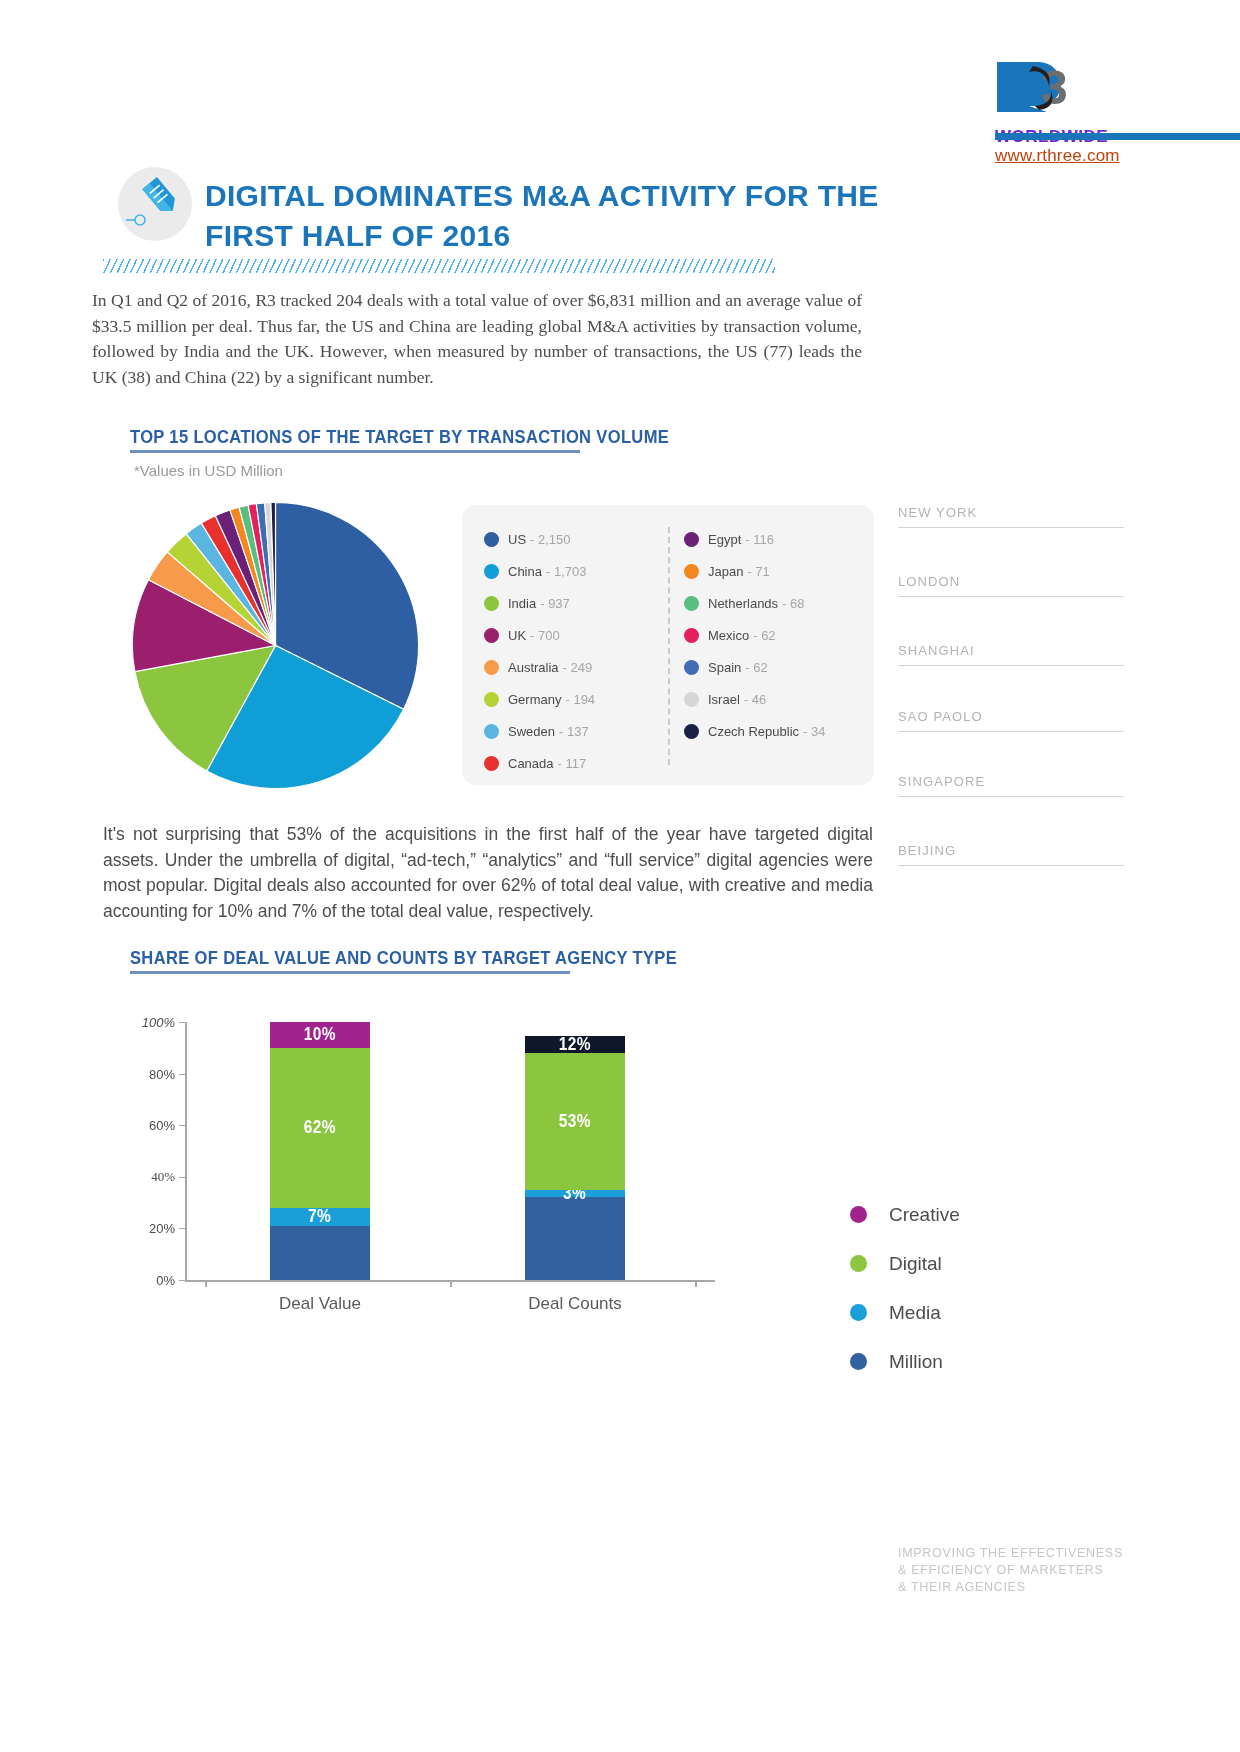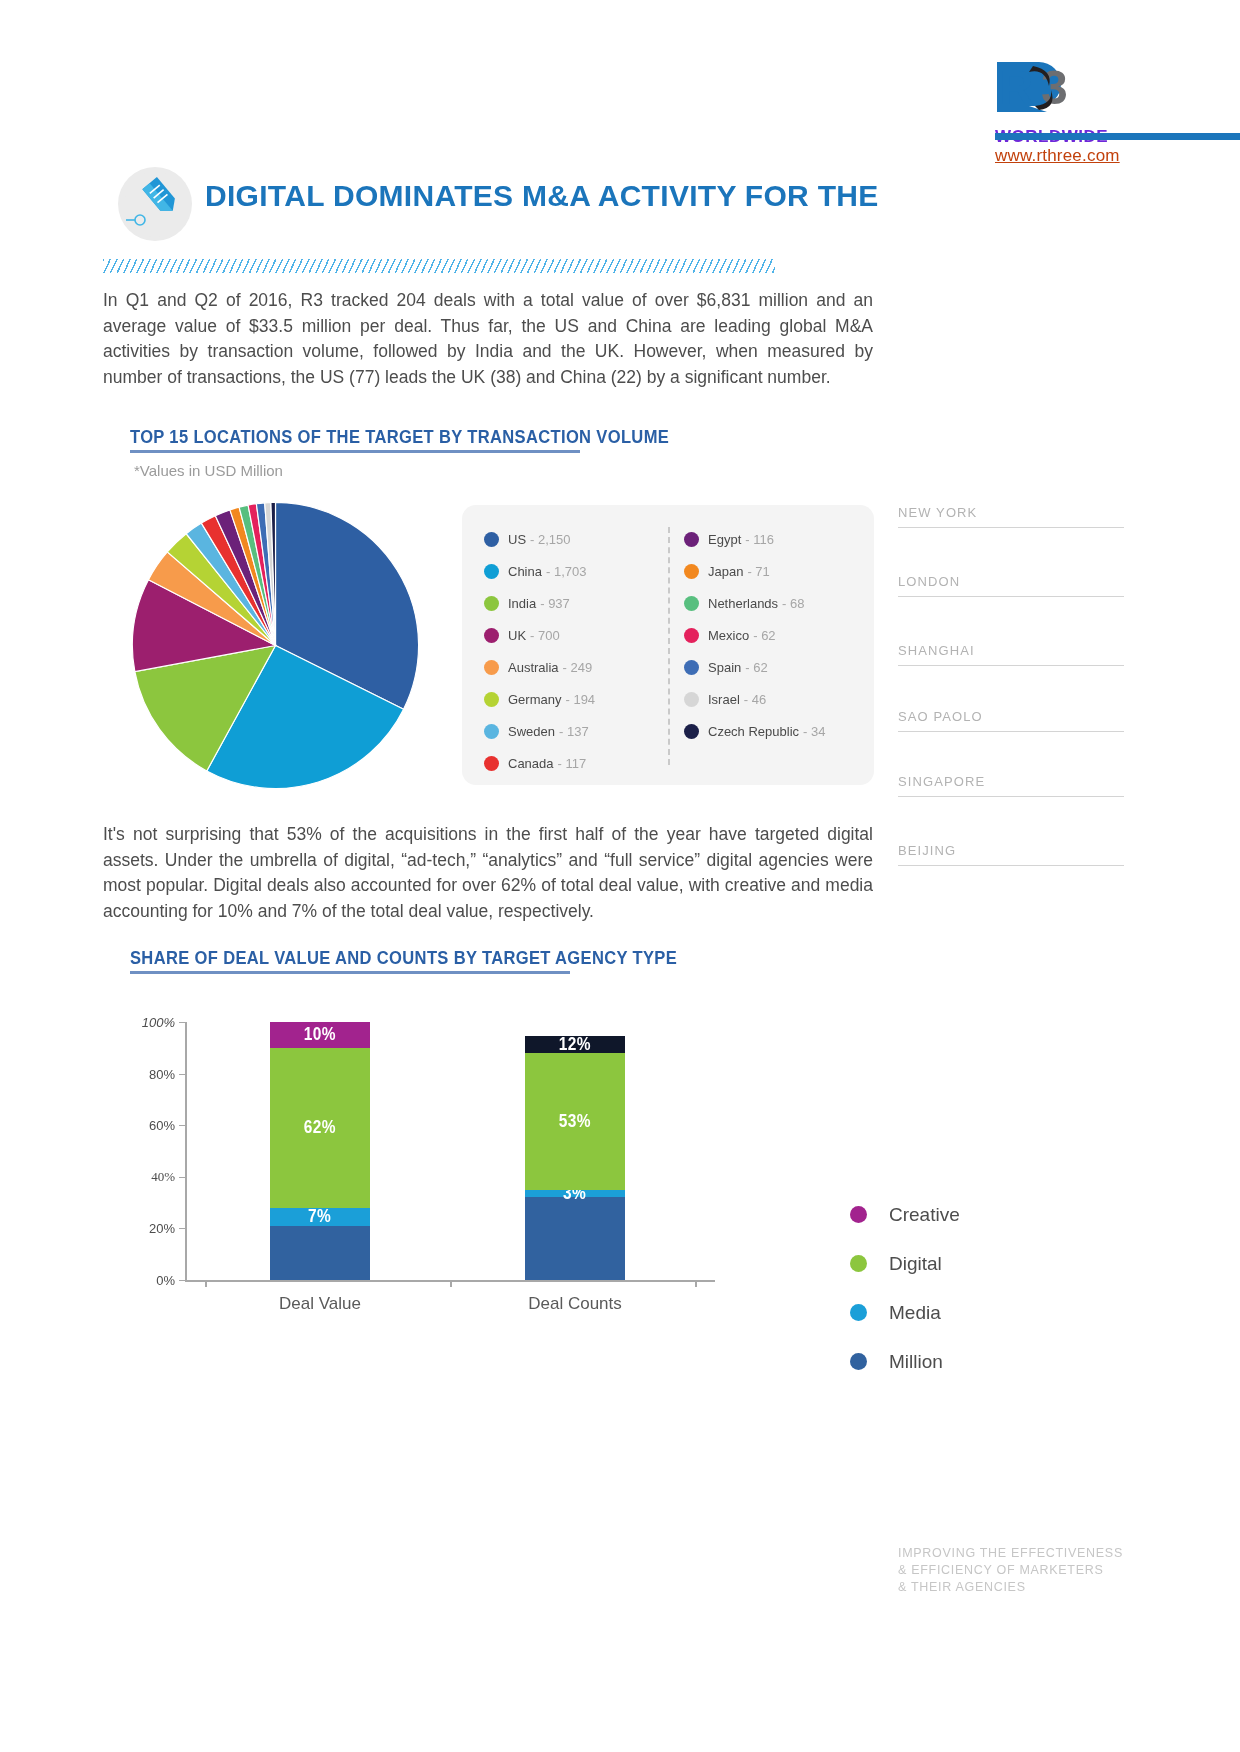--- a/index.html
+++ b/index.html
@@ -47,21 +47,21 @@
       #4fb3e8 0px,#4fb3e8 1.4px,
       rgba(255,255,255,0) 1.4px,rgba(255,255,255,0) 6px);
   }
 
   
   .para{
     position:absolute;
     font-size:17.5px;line-height:25.5px;color:#4d4d4d;
     text-align:justify;
   }
-  #para1{left:103px;top:288px;width:770px;}
+  #para1{left:92px;top:288px;width:770px;font-family:Liberation Serif, serif;}
   #para2{left:103px;top:822px;width:770px;}
 
   
   .sec-head{
     position:absolute;font-weight:bold;color:#2a5fa5;
     font-size:19px;letter-spacing:.4px;
     transform:scaleX(.87);transform-origin:left center;
     white-space:nowrap;
   }
   .sec-rule{position:absolute;height:3px;background:#4b74b4;opacity:.8;}
@@ -165,20 +165,21 @@
         <line x1="36" y1="22" x2="49" y2="22" stroke="#fff" stroke-width="1.6"></line>
         <line x1="36" y1="28" x2="49" y2="28" stroke="#fff" stroke-width="1.6"></line>
         <line x1="36" y1="34" x2="49" y2="34" stroke="#fff" stroke-width="1.6"></line>
       </g>
       <circle cx="22" cy="53" r="5" fill="none" stroke="#41b6e6" stroke-width="1.6"></circle>
       <line x1="8" y1="53" x2="17" y2="53" stroke="#41b6e6" stroke-width="1.6"></line>
     </svg>
   </div>
   <div class="doc-title">
     <span>DIGITAL DOMINATES M&amp;A ACTIVITY FOR THE</span><br>
+    <span>FIRST HALF OF 2016</span>
   </div>
 
   <div class="hatch"></div>
 
   <div class="para" id="para1">In Q1 and Q2 of 2016, R3 tracked 204 deals with a total value of over $6,831 million and an average value of $33.5 million per deal. Thus far, the US and China are leading global M&amp;A activities by transaction volume, followed by India and the UK. However, when measured by number of transactions, the US (77) leads the UK (38) and China (22) by a significant number.</div>
 
   <div class="sec-head" id="sec1-head">TOP 15 LOCATIONS OF THE TARGET BY TRANSACTION VOLUME</div>
   <div class="sec-rule" id="sec1-rule"></div>
   <div class="sub-note">*Values in USD Million</div>
 

